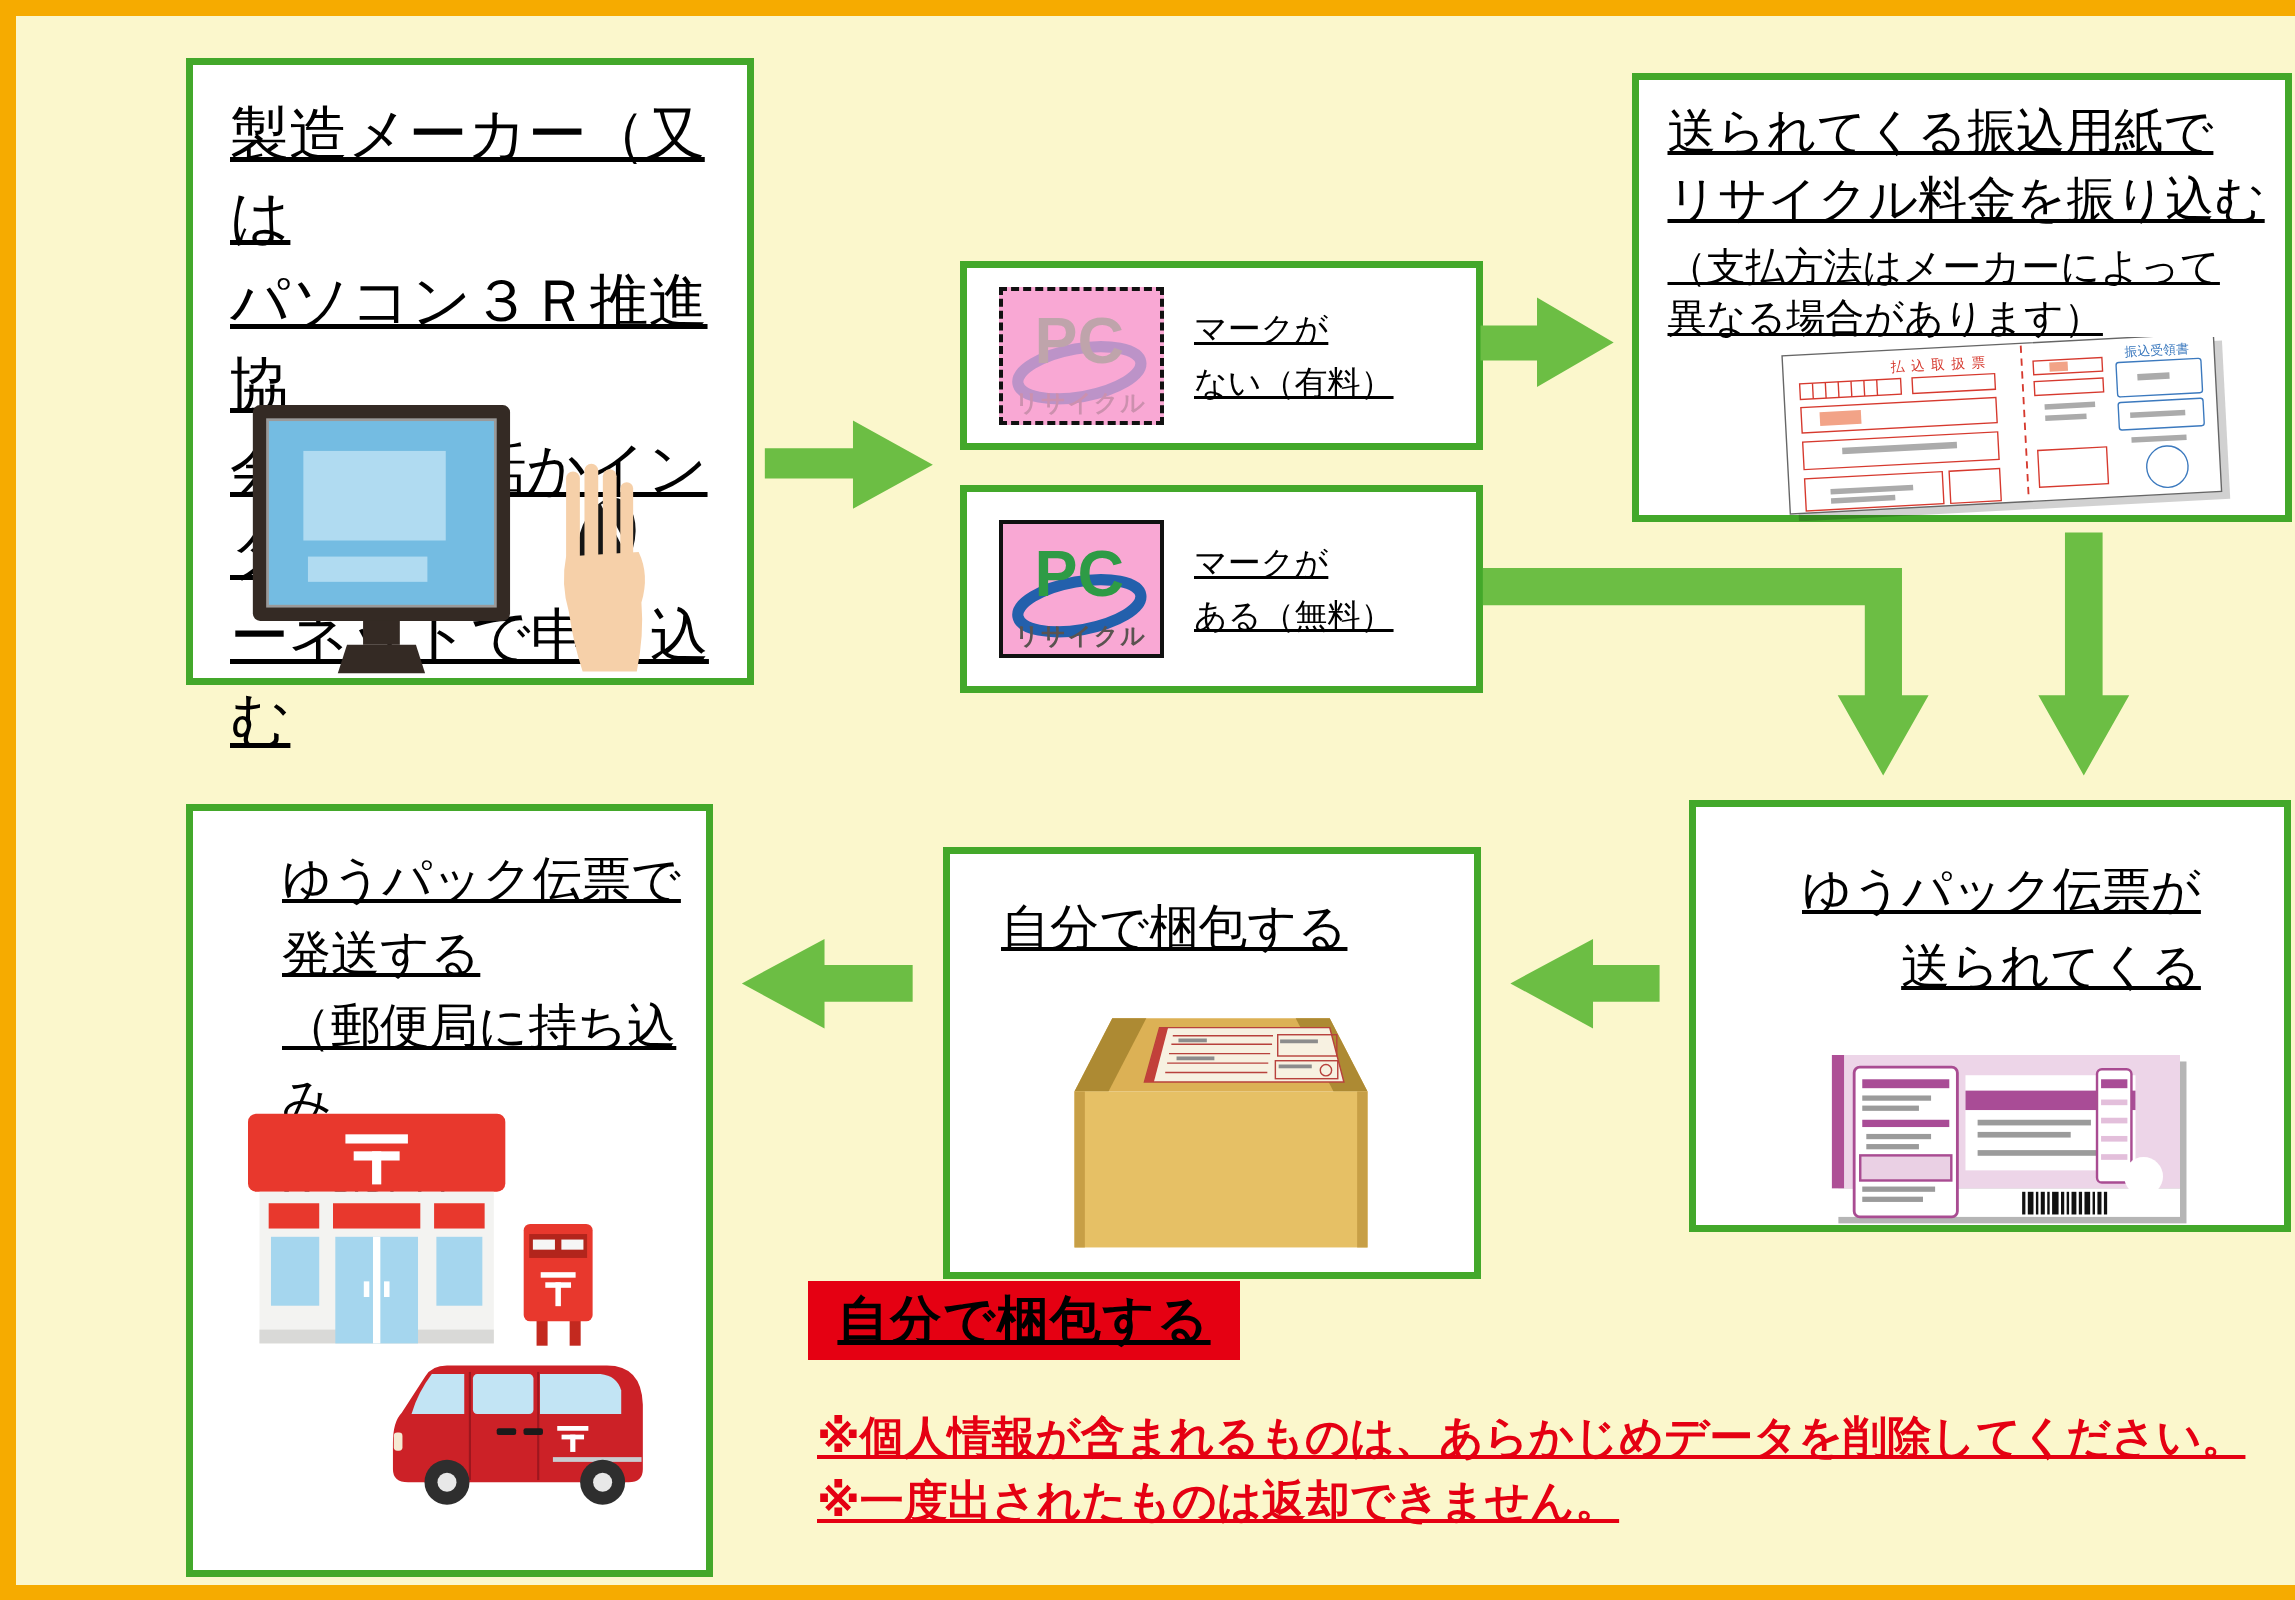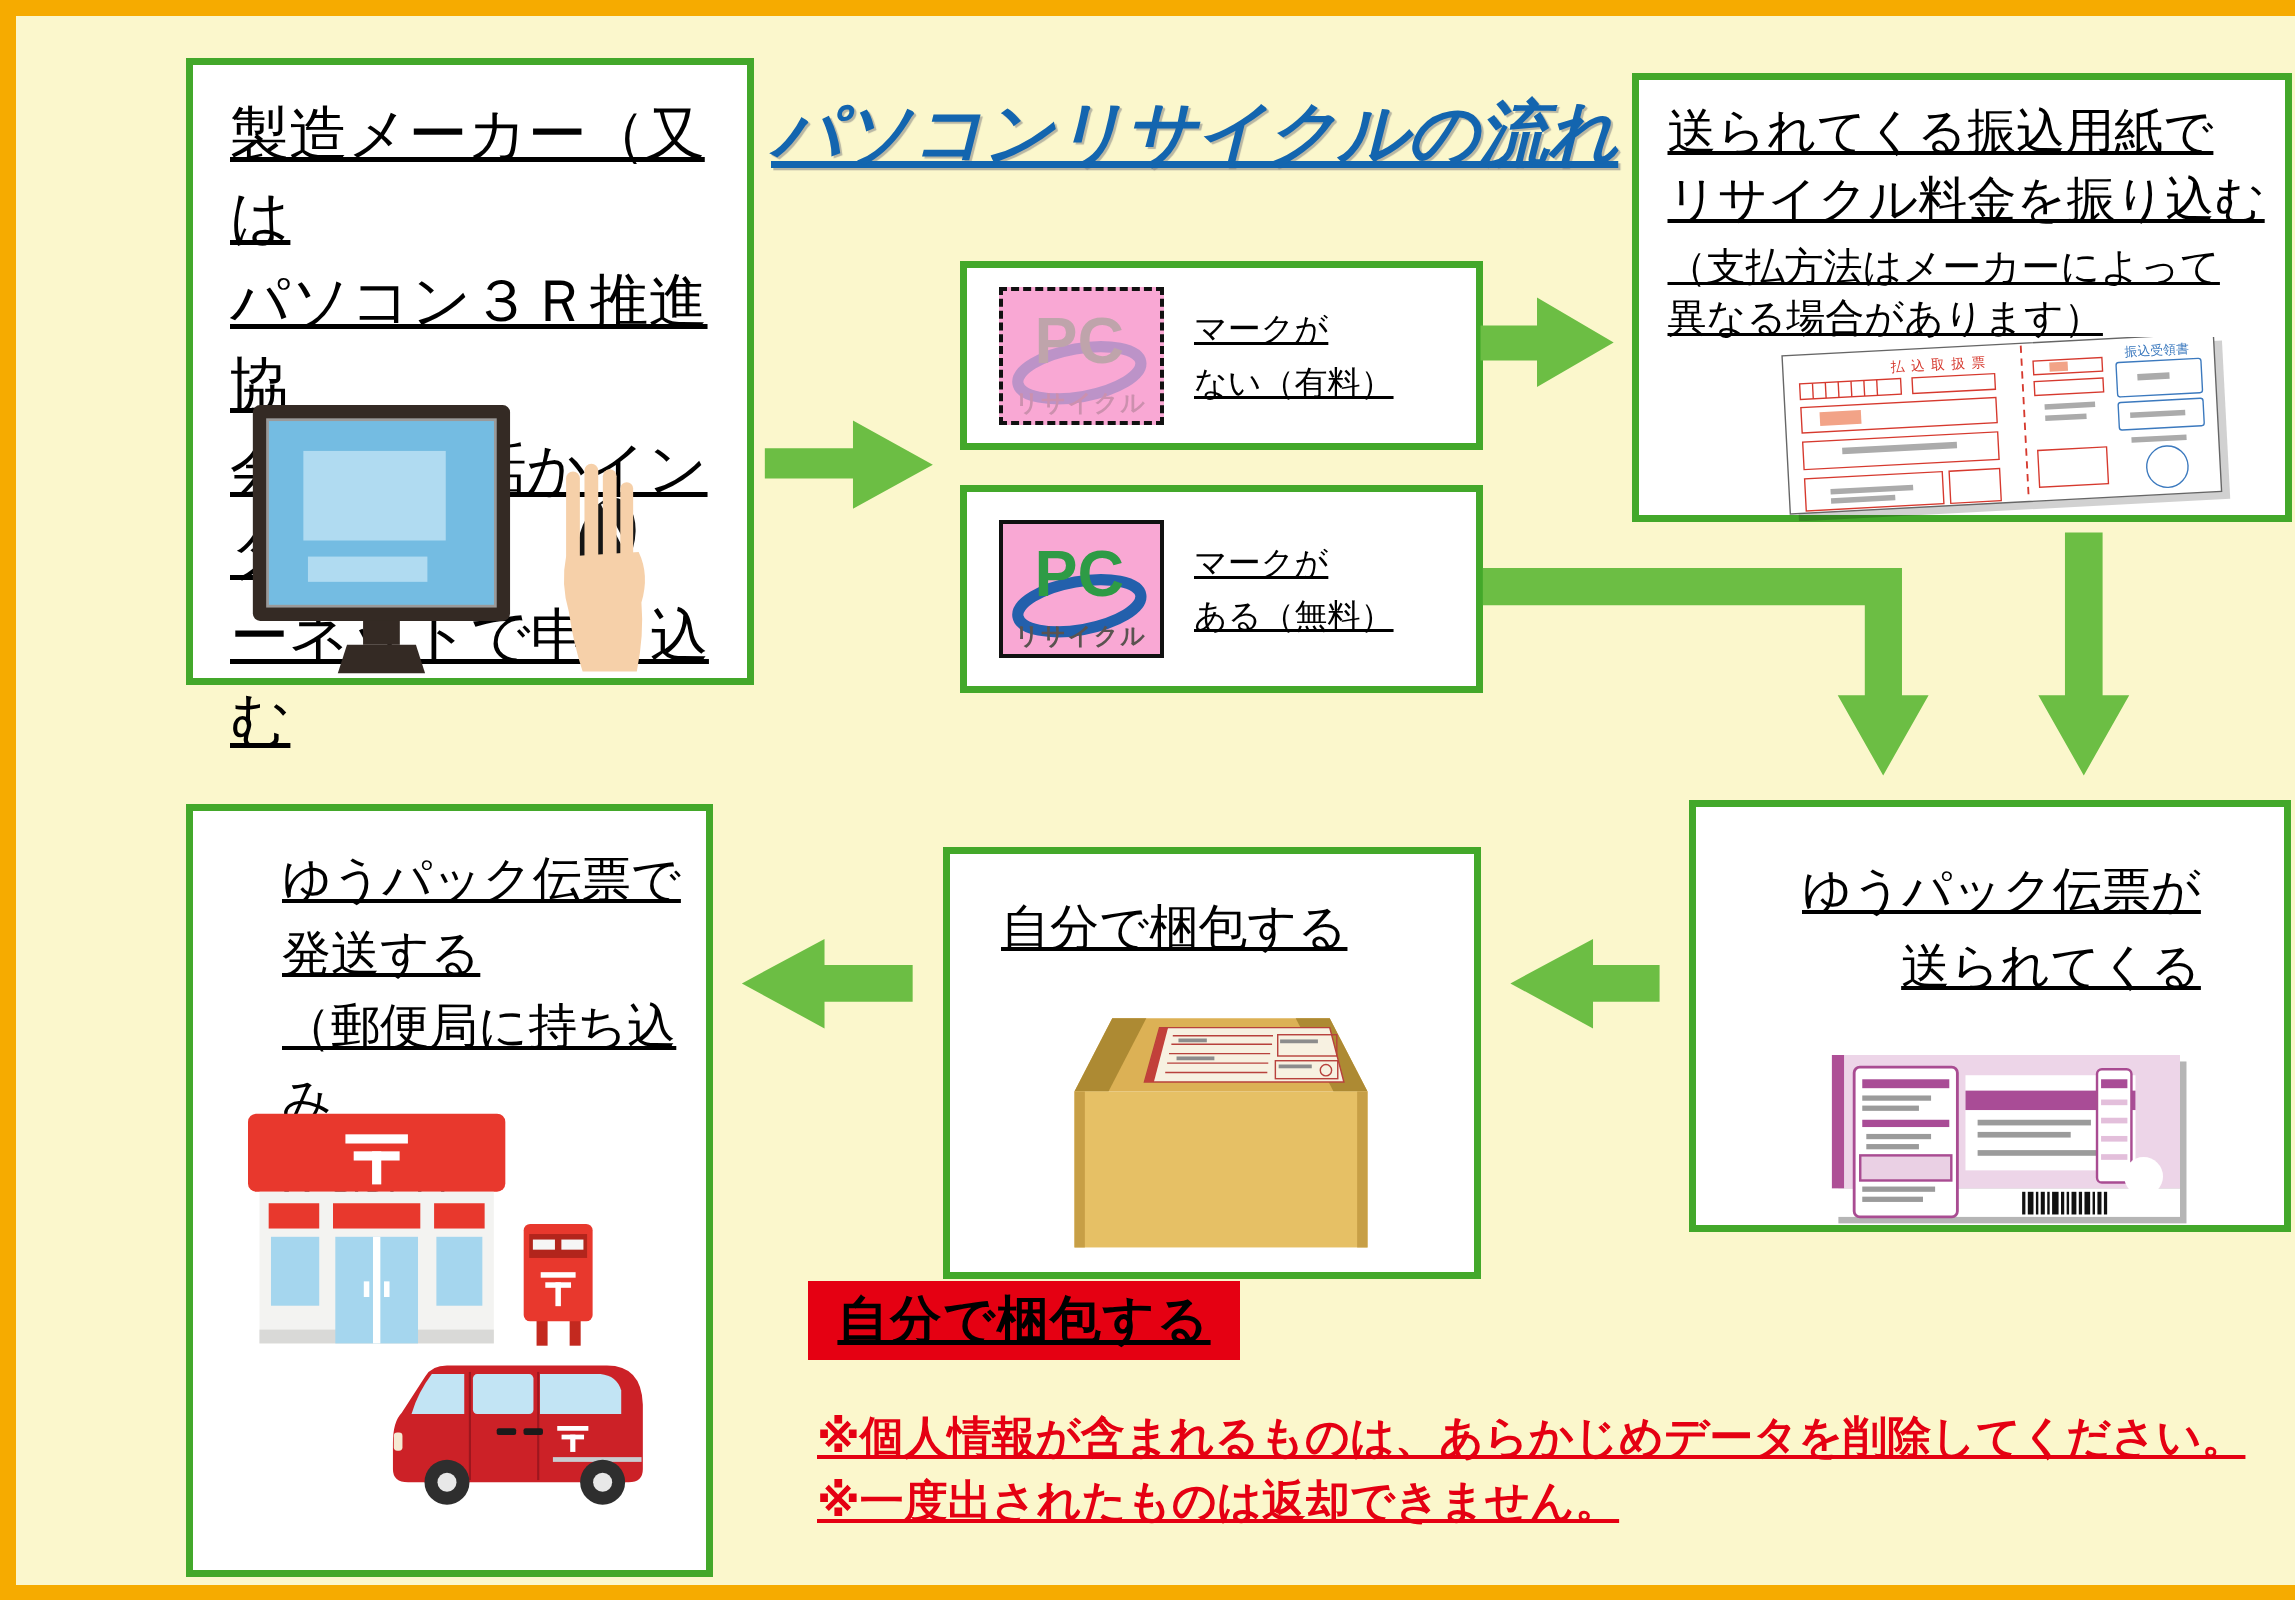--- a/index.html
+++ b/index.html
@@ -39,21 +39,20 @@
   }
   svg{display:block;}
   .abs{position:absolute;}
 </style>
 </head>
 <body>
 
 <div class="canvas">
   <div class="frame"></div>
 
-  <div class="title jp">パソコンリサイクルの流れ</div>
 
   <div class="gbox" style="left:186px;top:58px;width:568px;height:627px;">
     <div class="apply-text jp">製造メーカー（又は
 パソコン３Ｒ推進協
 会）に電話かインタ
 ーネットで申し込む</div>
     <svg class="abs" style="left:46px;top:340px;" width="487" height="271" viewBox="0 0 1060 590">
       <g>
         <rect x="30" y="0" width="560" height="470" rx="16" fill="#342A24"></rect>
         <rect x="62" y="32" width="496" height="406" fill="#74BCE2" stroke="#9A9A9A" stroke-width="6"></rect>

